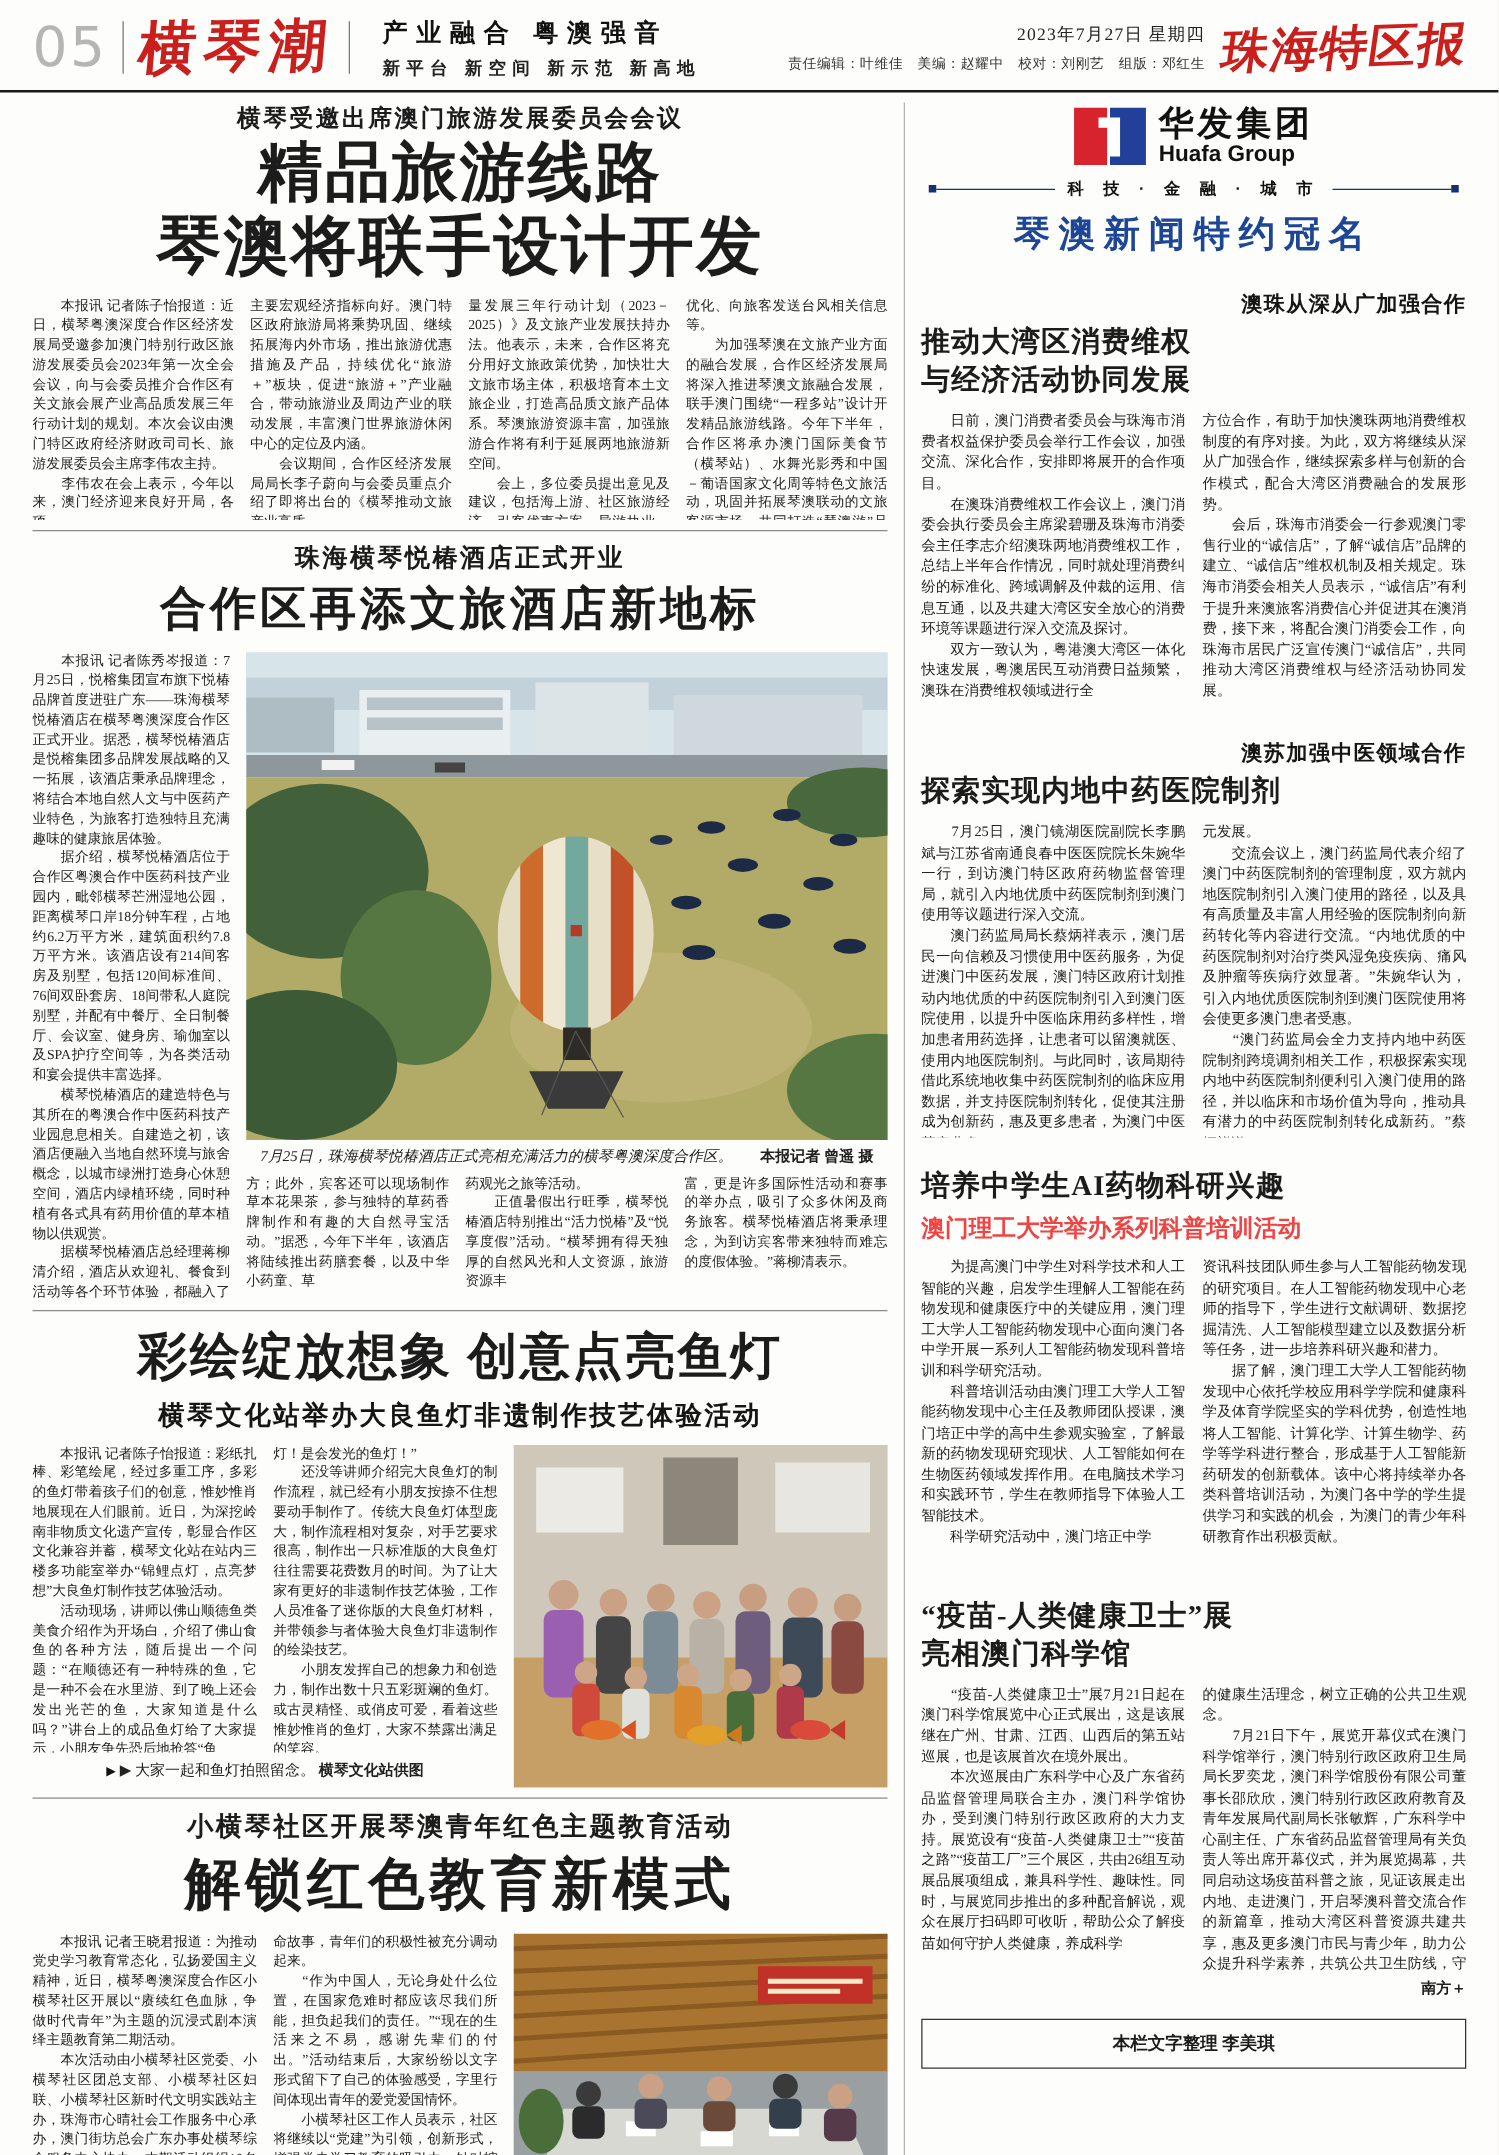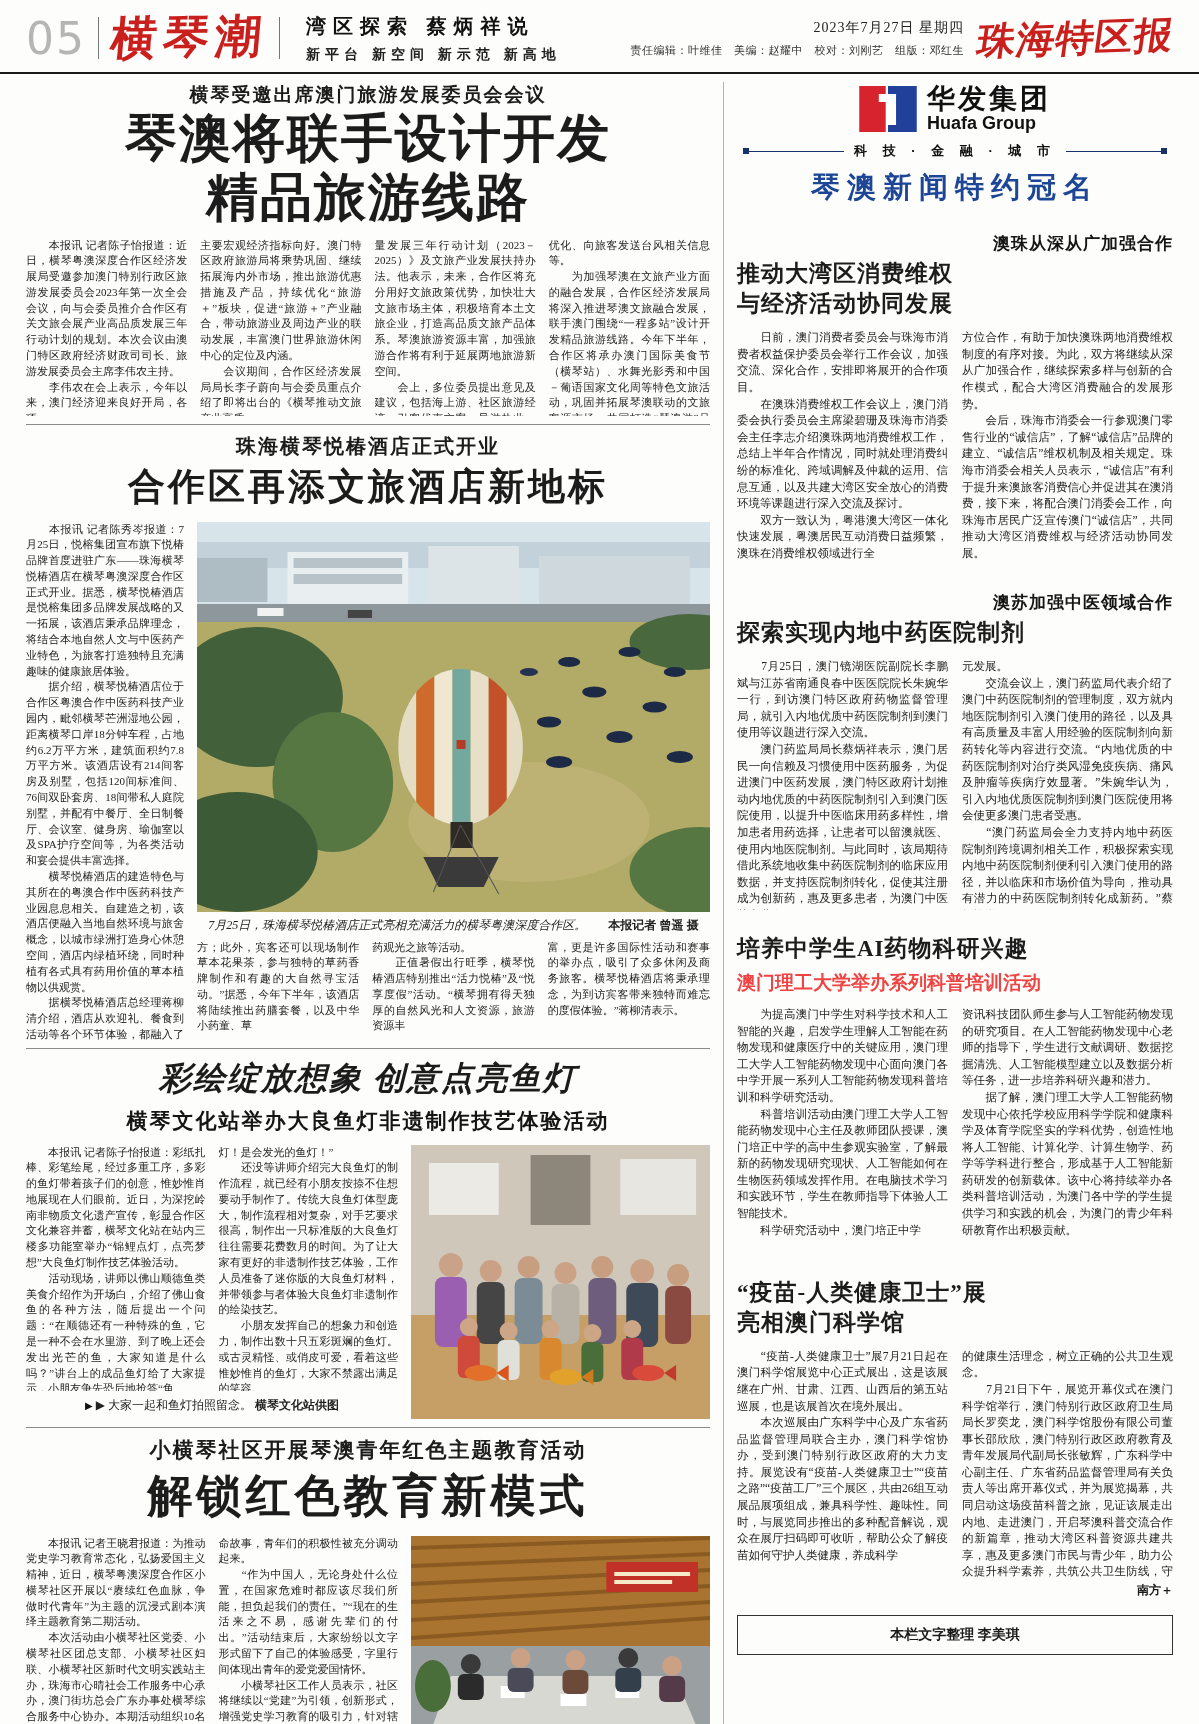--- a/index.html
+++ b/index.html
@@ -46,21 +46,21 @@
   .a2 .headline{font-size:37px;letter-spacing:3px;margin-top:2px;}
   .a2-body{display:flex;gap:13px;margin-top:10px;}
   .a2-c1{width:158px;flex:none;height:518px;}
   .a2-right{flex:1;min-width:0;}
   .a2-photo{width:100%;height:390px;display:block;background:#ccd8d2;}
   .a2-cap{display:flex;justify-content:center;gap:22px;margin:5px 0 6px 0;font-style:italic;}
   .a2-cap .credit{font-style:normal;}
   .a2-bottom{display:flex;gap:13px;}
   .a2-bottom>.txt{flex:1;min-width:0;height:96px;}
   
-  .a3 .headline{font-size:32px;letter-spacing:2px;margin-top:4px;font-style:italic;}
+  .a3 .headline{font-size:40px;letter-spacing:2px;margin-top:4px;}
   .a3 .subhead{font-family:"Liberation Sans",sans-serif;text-align:center;font-weight:600;font-size:21px;letter-spacing:2px;margin-top:6px;color:#151515;}
   .a3-body{display:flex;gap:13px;margin-top:10px;}
   .a3-left{width:372px;flex:none;}
   .a3-left .cols>.txt{height:246px;}
   .a3-photo{flex:1;min-width:0;height:274px;display:block;background:#d7cfc2;}
   .a3-cap{margin-top:6px;text-align:center;}
   
   .a4 .kicker{font-size:21px;letter-spacing:2px;margin-top:2px;}
   .a4 .headline{font-size:45px;letter-spacing:4px;margin-top:2px;}
   .a4-body{display:flex;gap:13px;margin-top:10px;}
@@ -98,41 +98,41 @@
 <body>
 
 <div class="page">
 
   <div class="hdr">
     <div class="pagenum">05</div>
     <div class="vline"></div>
     <div class="brand">横琴潮</div>
     <div class="vline"></div>
     <div class="slogans">
-      <div class="slog1">湾区探索 蔡炳祥说</div>
+      <div class="slog1">产业融合 粤澳强音</div>
       <div class="slog2">新平台 新空间 新示范 新高地</div>
     </div>
     <div class="hdr-sp"></div>
     <div class="hdr-meta">
       <div class="hdate">2023年7月27日 星期四</div>
       <div class="hstaff">责任编辑：叶维佳　美编：赵耀中　校对：刘刚艺　组版：邓红生</div>
     </div>
     <div class="masthead">珠海特区报</div>
   </div>
   <div class="hdr-rule"></div>
 
   <div class="content">
 
     <div class="left-region">
 
       <div class="a1">
         <div class="kicker">横琴受邀出席澳门旅游发展委员会会议</div>
         <div class="headline">
+          <div>精品旅游线路</div>
           <div>琴澳将联手设计开发</div>
-          <div>精品旅游线路</div>
         </div>
         <div class="cols a1-body">
           <div class="txt">　　本报讯 记者陈子怡报道：近日，横琴粤澳深度合作区经济发展局受邀参加澳门特别行政区旅游发展委员会2023年第一次全会会议，向与会委员推介合作区有关文旅会展产业高品质发展三年行动计划的规划。本次会议由澳门特区政府经济财政司司长、旅游发展委员会主席李伟农主持。
 　　李伟农在会上表示，今年以来，澳门经济迎来良好开局，各项</div>
           <div class="txt">主要宏观经济指标向好。澳门特区政府旅游局将乘势巩固、继续拓展海内外市场，推出旅游优惠措施及产品，持续优化“旅游＋”板块，促进“旅游＋”产业融合，带动旅游业及周边产业的联动发展，丰富澳门世界旅游休闲中心的定位及内涵。
 　　会议期间，合作区经济发展局局长李子蔚向与会委员重点介绍了即将出台的《横琴推动文旅产业高质</div>
           <div class="txt">量发展三年行动计划（2023－2025）》及文旅产业发展扶持办法。他表示，未来，合作区将充分用好文旅政策优势，加快壮大文旅市场主体，积极培育本土文旅企业，打造高品质文旅产品体系。琴澳旅游资源丰富，加强旅游合作将有利于延展两地旅游新空间。
 　　会上，多位委员提出意见及建议，包括海上游、社区旅游经济、引客优惠方案、导游执业、旅游签注和</div>
           <div class="txt">优化、向旅客发送台风相关信息等。
 　　为加强琴澳在文旅产业方面的融合发展，合作区经济发展局将深入推进琴澳文旅融合发展，联手澳门围绕“一程多站”设计开发精品旅游线路。今年下半年，合作区将承办澳门国际美食节（横琴站）、水舞光影秀和中国－葡语国家文化周等特色文旅活动，巩固并拓展琴澳联动的文旅客源市场，共同打造“琴澳游”品牌。</div>

